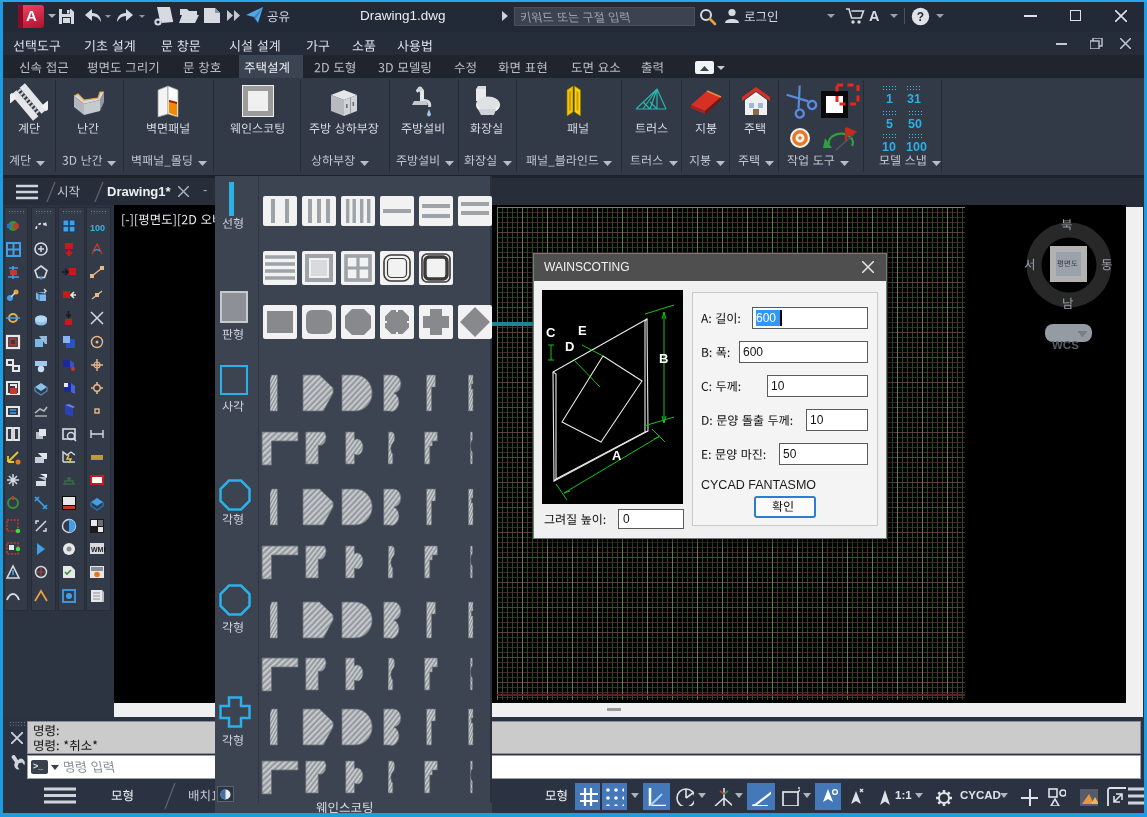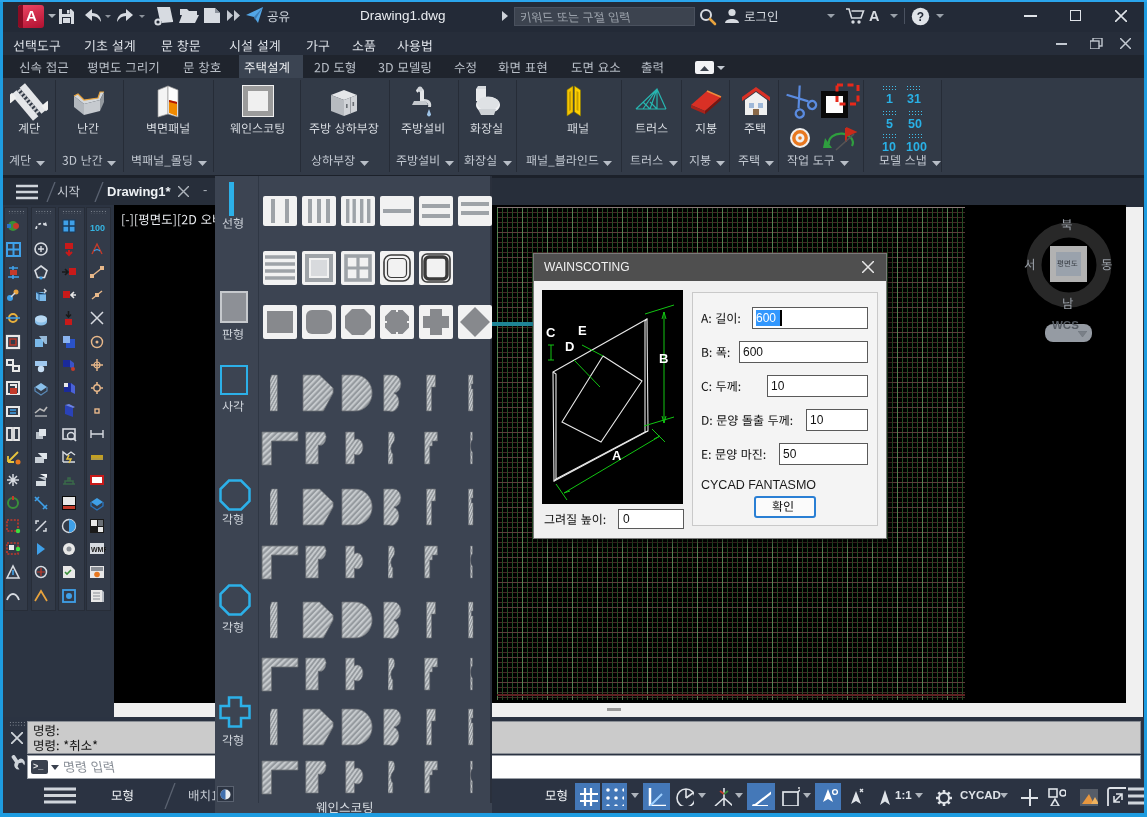--- a/index.html
+++ b/index.html
@@ -76,21 +76,21 @@
       </svg>
     </div>
     <div style="position:absolute;left:1062px;top:296px;line-height:0">
       <svg class="kt" width="14" height="16">
         <g fill="#9aa0a8" transform="translate(0,12.2) scale(0.01250,-0.01250)">
           <use href="#g15" x="0"></use>
         </g>
       </svg>
     </div>
     <div style="position:absolute;left:1045px;top:324px;width:47px;height:18px;background:#959ba3;border-radius:8px"></div>
-    <div style="position:absolute;left:1052px;top:319px;font:normal bold 11.5px Liberation Sans,sans-serif;color:#565c64;white-space:pre;letter-spacing:0">WCS</div>
+    <div style="position:absolute;left:1052px;top:339px;font:normal bold 11.5px Liberation Sans,sans-serif;color:#565c64;white-space:pre;letter-spacing:0">WCS</div>
     <svg style="position:absolute;left:1078px;top:331px" width="9" height="6" viewBox="0 0 9 6">
       <path d="M0 0 L9 0 L4.5 6 Z" fill="#7a8088" stroke="#6a7078" stroke-width="0.5"></path>
     </svg>
     <div style="position:absolute;left:1126px;top:207px;width:17px;height:496px;background:#f0f0f0"></div>
     <div style="position:absolute;left:114px;top:703px;width:1029px;height:14px;background:#f0f0f0"></div>
     <div style="position:absolute;left:607px;top:708px;width:14px;height:3px;background:#9a9a9a"></div>
     <div style="position:absolute;left:0px;top:0px;width:1147px;height:2px;background:#2aa5ec"></div>
     <div style="position:absolute;left:0px;top:2px;width:1147px;height:30px;background:#232a37"></div>
     <div style="position:absolute;left:18px;top:5px;width:26px;height:23px;background:linear-gradient(160deg,#ef4765,#b01030);border-radius:3px"></div>
     <div style="position:absolute;left:18px;top:5px;width:5px;height:23px;background:#8a0c24;border-radius:3px 0 0 3px"></div>

